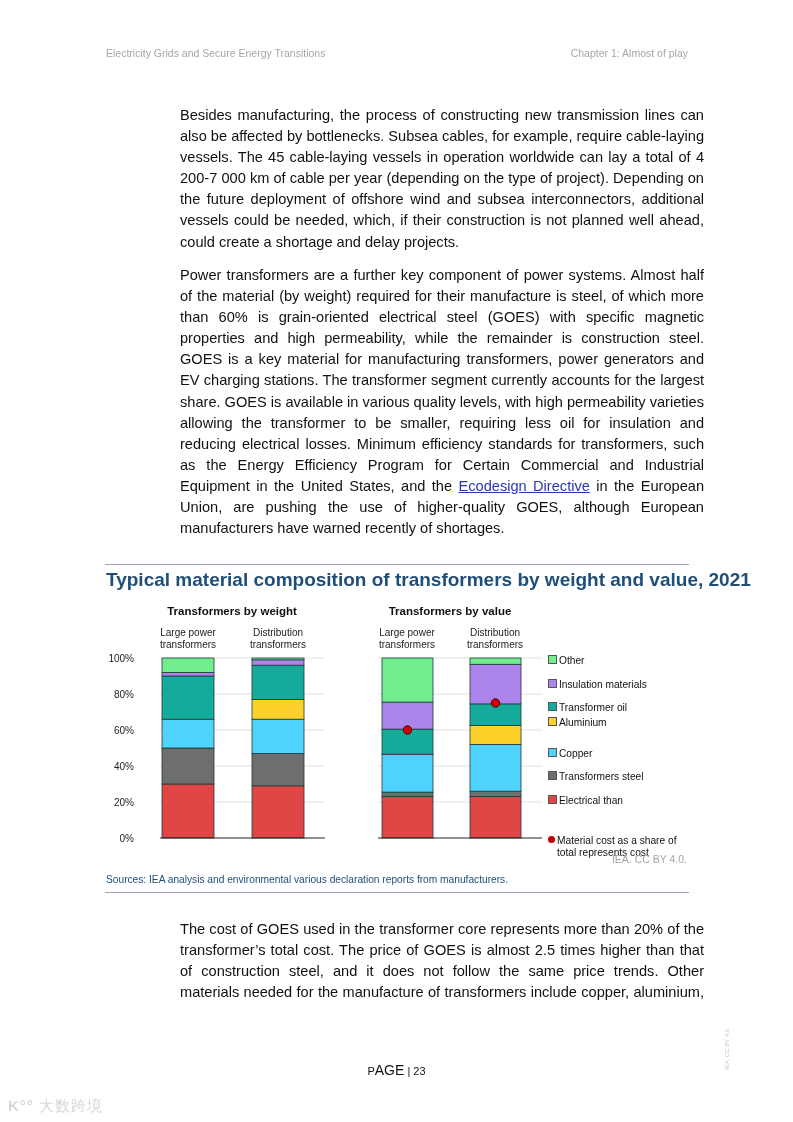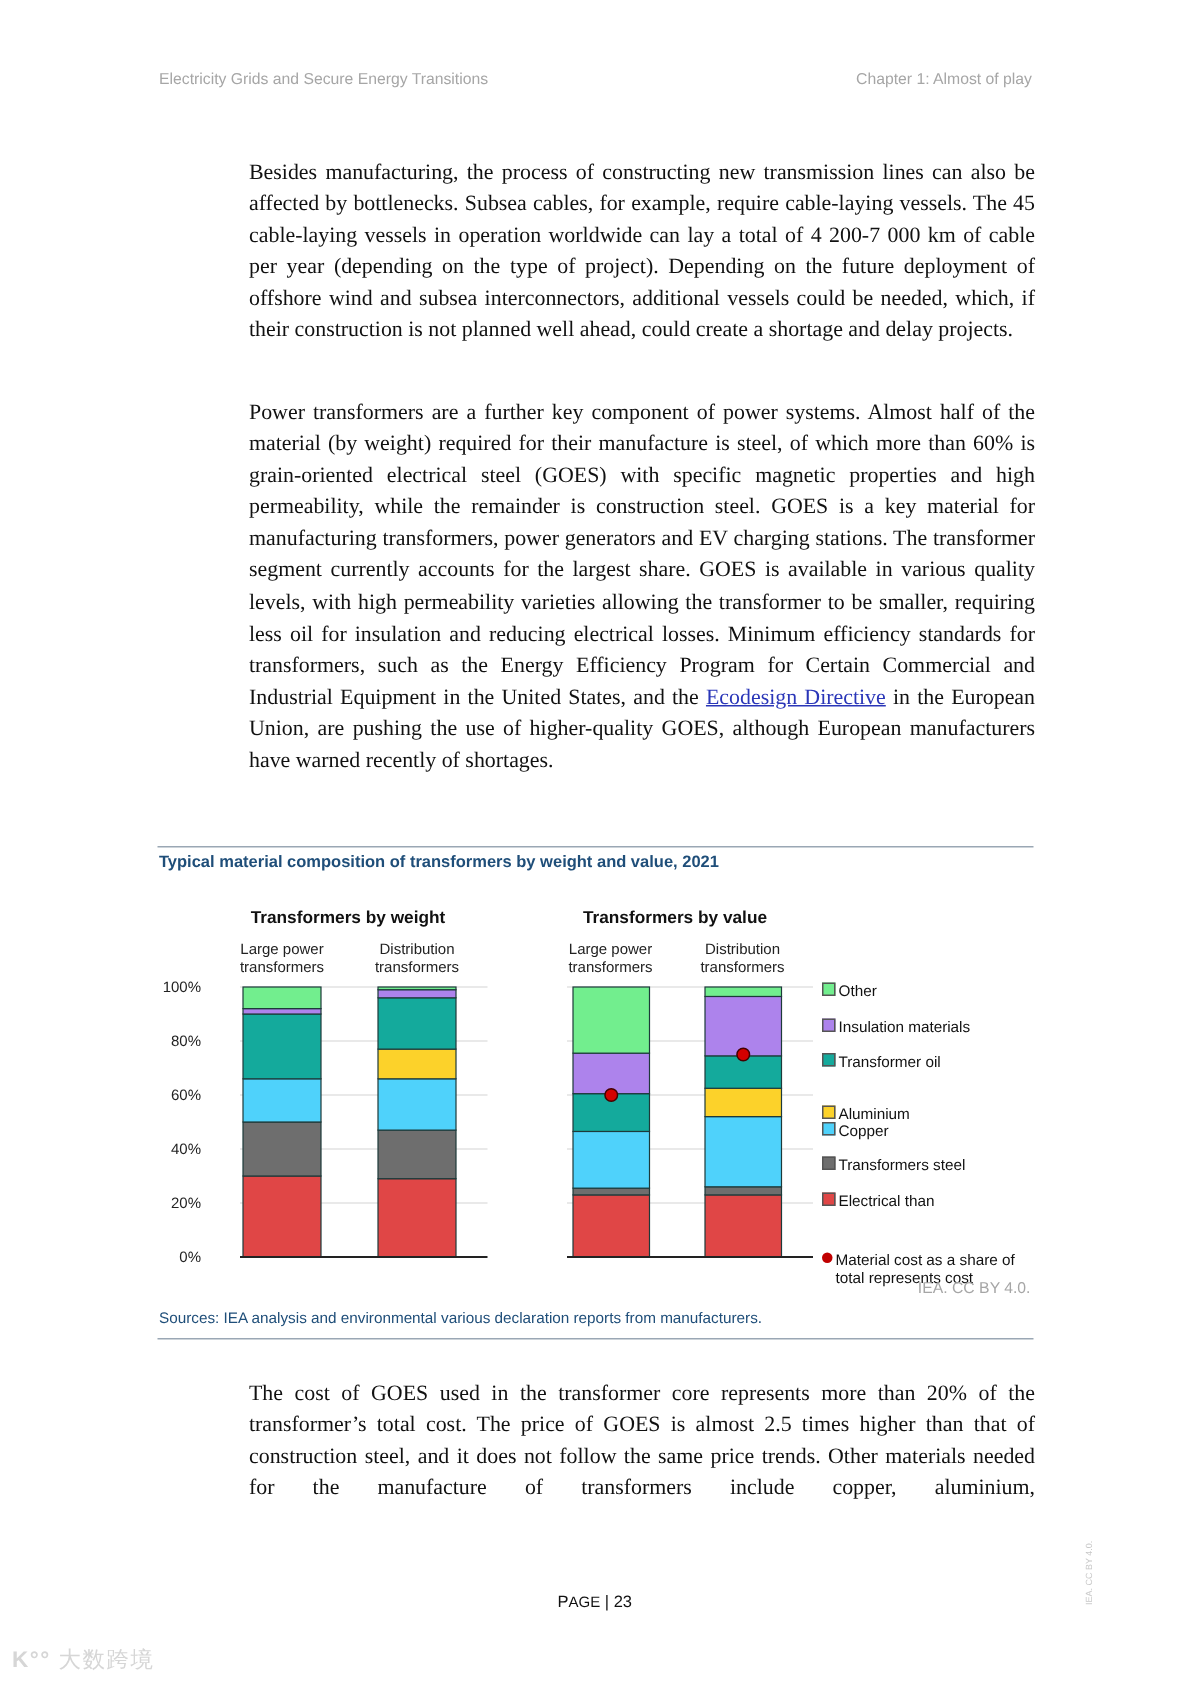--- a/index.html
+++ b/index.html
@@ -1,37 +1,37 @@
 <!DOCTYPE html>
 <html><head>
 <meta charset="utf-8">
 <style>
   html, body { margin: 0; padding: 0; background: #ffffff; }
   body { width: 793px; height: 1122px; position: relative; overflow: hidden; font-family: "Liberation Sans", sans-serif; color: #000; }
   .running-header { position: absolute; top: 47px; left: 106px; width: 582px; font-size: 10.5px; color: #a6a6a6; }
   .running-header .left { position: absolute; left: 0; top: 0; text-align: right; }
   .running-header .right { position: absolute; right: 0; top: 0; }
-  .body-text { position: absolute; left: 166px; width: 524px; font-size: 14.6px; line-height: 21.1px; text-align: justify; color: #111; font-family: Liberation Serif, serif; }
+  .body-text { position: absolute; left: 180px; width: 524px; font-size: 14.6px; line-height: 21.1px; text-align: justify; color: #111; }
   .body-text a { color: #1a0dab; text-decoration: underline; color: #2a36b8; }
   #p1 { top: 105px; }
   #p2 { top: 265px; }
   #p3 { top: 919px; }
   .figure-rule { position: absolute; left: 105px; width: 584px; height: 1px; background: #9aa7b4; }
-  .figure-title { position: absolute; left: 106px; top: 569px; font-size: 11px; font-weight: bold; color: #1f4e79; }
+  .figure-title { position: absolute; left: 106px; top: 569px; font-size: 19px; font-weight: bold; color: #1f4e79; }
   .chart-svg { position: absolute; left: 100px; top: 596px; }
   .legend { position: absolute; left: 548px; top: 655px; font-size: 10.2px; color: #111; }
   .legend-item { position: absolute; left: 0; white-space: nowrap; }
   .legend-swatch { display: inline-block; width: 7px; height: 7px; border: 1px solid #555; margin-right: 2px; vertical-align: 0px; }
   .legend-dot { display: inline-block; width: 7px; height: 7px; border-radius: 50%; background: #c00000; margin-right: 2px; vertical-align: 1px; }
   .legend-multi { line-height: 12px; }
   .credit { position: absolute; right: 106px; top: 853px; font-size: 10.5px; color: #a6a6a6; }
   .sources { position: absolute; left: 106px; top: 874px; font-size: 10.2px; color: #1f4e79; }
   .page-number { position: absolute; left: 0; width: 793px; top: 1062px; text-align: center; font-size: 11px; color: #111; }
   .page-number .sc { font-size: 11px; }
-  .page-number .sc small { font-size: 10px; }
+  .page-number .sc small { font-size: 14px; }
   .side-credit { position: absolute; left: 724px; top: 1070px; transform: rotate(-90deg); transform-origin: left top; font-size: 6px; color: #c8c8c8; white-space: nowrap; }
   .watermark { position: absolute; left: 8px; top: 1097px; font-size: 15px; color: #d6d6d6; letter-spacing: 1px; }
 </style>
 </head>
 <body>
 
 <div class="running-header">
   <span class="left">Electricity Grids and Secure Energy Transitions</span>
   <span class="right">Chapter 1: Almost of play</span>
 </div>
@@ -99,21 +99,21 @@
     <rect x="370" y="68.30000000000001" width="51" height="39.599999999999994" fill="#ad83ec" stroke="#1d3a3a" stroke-width="0.8"></rect>
     <rect x="370" y="62" width="51" height="6.300000000000011" fill="#72ee8e" stroke="#1d3a3a" stroke-width="0.8"></rect>
     <circle cx="395.5" cy="107" r="4.2" fill="#d40000" stroke="#400" stroke-width="1"></circle>
     <line x1="278" x2="442" y1="242" y2="242" stroke="#222" stroke-width="1.2"></line>
   </svg>
 
 <div class="legend" id="legend">
     <div class="legend-item" style="top: 0px;"><span class="legend-swatch" style="background: rgb(114, 238, 142);"></span><span>Other</span></div>
     <div class="legend-item" style="top: 24px;"><span class="legend-swatch" style="background: rgb(173, 131, 236);"></span><span>Insulation materials</span></div>
     <div class="legend-item" style="top: 47px;"><span class="legend-swatch" style="background: rgb(20, 170, 156);"></span><span>Transformer oil</span></div>
-    <div class="legend-item" style="top: 82px;"><span class="legend-swatch" style="background: rgb(252, 210, 42);"></span><span>Aluminium</span></div>
+    <div class="legend-item" style="top: 62px;"><span class="legend-swatch" style="background: rgb(252, 210, 42);"></span><span>Aluminium</span></div>
     <div class="legend-item" style="top: 93px;"><span class="legend-swatch" style="background: rgb(79, 210, 251);"></span><span>Copper</span></div>
     <div class="legend-item" style="top: 116px;"><span class="legend-swatch" style="background: rgb(110, 110, 110);"></span><span>Transformers steel</span></div>
     <div class="legend-item" style="top: 140px;"><span class="legend-swatch" style="background: rgb(224, 70, 70);"></span><span>Electrical than</span></div>
     <div class="legend-item legend-multi" style="top: 164px; margin-top: 16px;"><span class="legend-dot"></span><span>Material cost as a share of<br><span style="padding-left: 9px;">total represents cost</span></span></div>
   </div>
 
 <div class="credit">IEA. CC BY 4.0.</div>
 <div class="sources">Sources: IEA analysis and environmental various declaration reports from manufacturers.</div>
 <div class="figure-rule" style="top:892px"></div>
 

